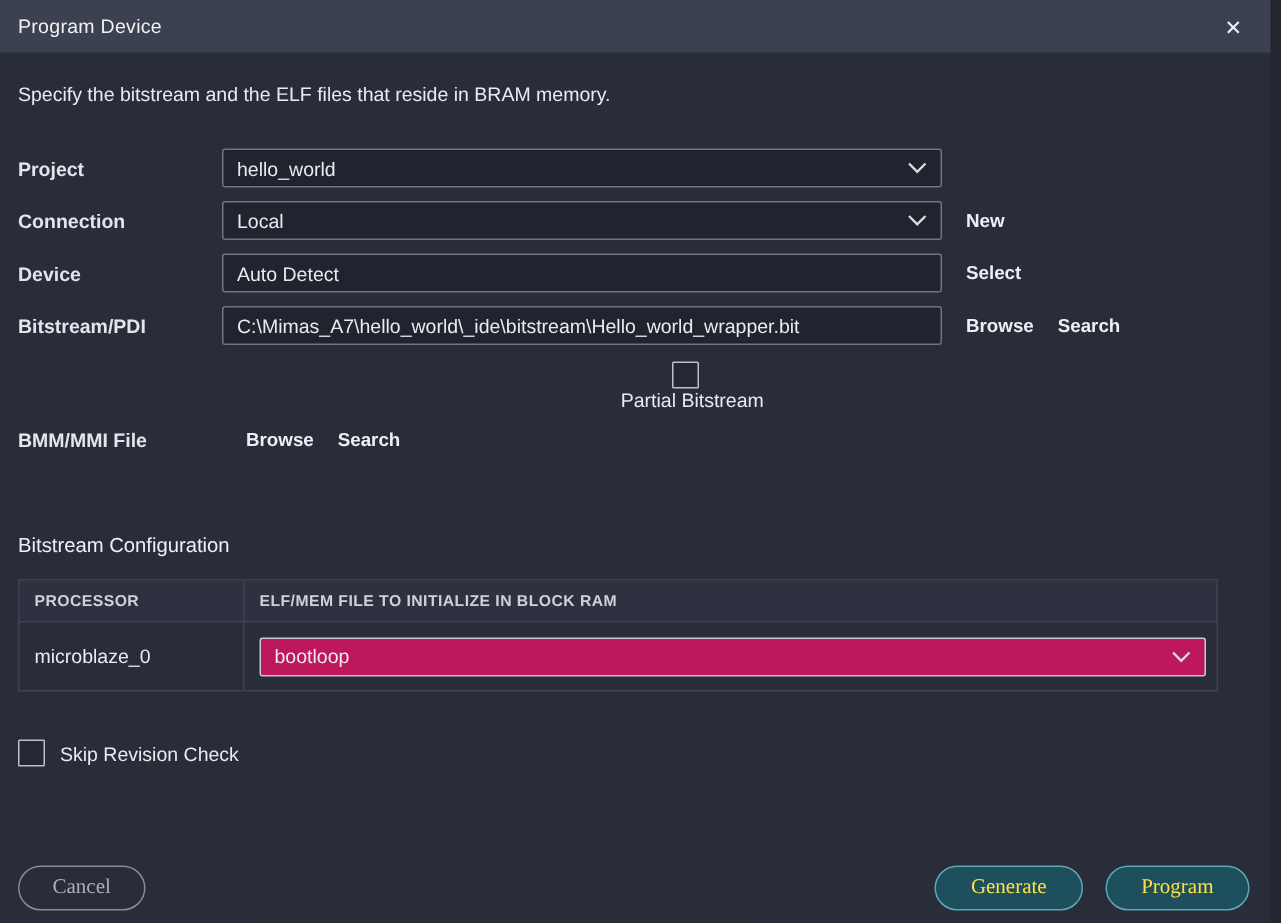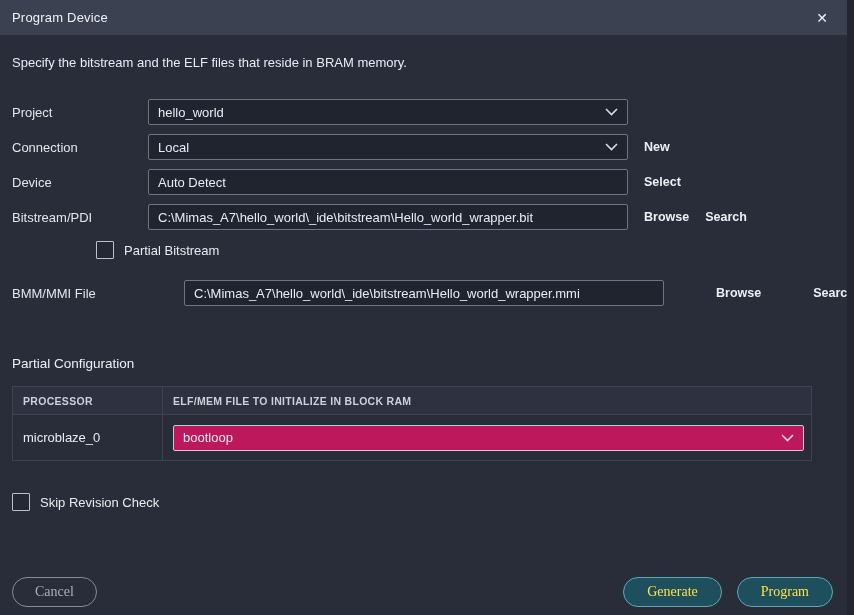--- a/index.html
+++ b/index.html
@@ -27,42 +27,42 @@
     margin-left: auto; font-size: 14px; color: #f1f2f5;
     background: none; border: none; cursor: pointer; line-height: 1;
     font-family: "Liberation Sans", sans-serif;
   }
   .content { padding: 0 12px; }
   .description { margin-top: 20px; font-size: 13px; color: #e9ebef; }
 
   
   .form { margin-top: 29px; }
   .form-row { display: flex; align-items: center; height: 26px; margin-bottom: 9px; }
-  .form-label { width: 136px; font-size: 13px; color: #e2e5ea; flex: none; }
+  .form-label { width: 136px; font-size: 13px; color: #e2e5ea; flex: none; font-weight: bold; }
   .field {
     width: 480px; height: 26px; flex: none;
     background: #20242e; border: 1px solid #6e7480; border-radius: 2px;
     display: flex; align-items: center; justify-content: space-between;
     padding: 0 9px; font-size: 13px; color: #e9ebef; cursor: default;
   }
   .field .val { white-space: nowrap; overflow: hidden; }
   .chev { flex: none; margin-left: 8px; display: flex; align-items: center; }
   .link {
     margin-left: 16px; font-size: 12.5px; font-weight: 600;
     color: #edeff3; cursor: pointer; white-space: nowrap;
   }
   
   .check-row { display: flex; align-items: center; }
-  .check-row.indent { margin-left: 84px; margin-top: 11px; margin-bottom: 0; height: 18px; }
+  .check-row.indent { margin-left: 59px; margin-top: 11px; margin-bottom: 0; height: 18px; flex-direction: column; }
   .checkbox {
     width: 18px; height: 18px; flex: none;
     background: #242834; border: 1px solid #bcc0c9; border-radius: 1px; cursor: pointer;
   }
   .check-label { margin-left: 10px; font-size: 13px; color: #e9ebef; }
-  .row-bmm { margin-top: 21px; gap: 36px; }
+  .row-bmm { margin-top: 21px; }
 
   
   .section-heading { margin-top: 50px; font-size: 13.5px; color: #edeff3; }
   table.sw-table {
     margin-top: 15px; width: 800px; border-collapse: collapse;
     border: 1px solid #3e4351;
   }
   .sw-table th {
     background: #2d3140; height: 28px; text-align: left;
     font-size: 10.5px; font-weight: bold; letter-spacing: .3px;
@@ -160,30 +160,27 @@
       <a class="link">Search</a>
     </div>
 
     <div class="check-row indent">
       <span class="checkbox"></span>
       <span class="check-label">Partial Bitstream</span>
     </div>
 
     <div class="form-row row-bmm">
       <span class="form-label">BMM/MMI File</span>
-      <div class="field">
-        <span class="val">C:\Mimas_A7\hello_world\_ide\bitstream\Hello_world_wrapper.mmi</span>
-      </div>
       <a class="link">Browse</a>
       <a class="link">Search</a>
     </div>
 
   </div>
 
-  <div class="section-heading">Partial Configuration</div>
+  <div class="section-heading">Bitstream Configuration</div>
 
   <table class="sw-table">
     <thead>
       <tr>
         <th>PROCESSOR</th>
         <th>ELF/MEM FILE TO INITIALIZE IN BLOCK RAM</th>
       </tr>
     </thead>
     <tbody>
       <tr>

